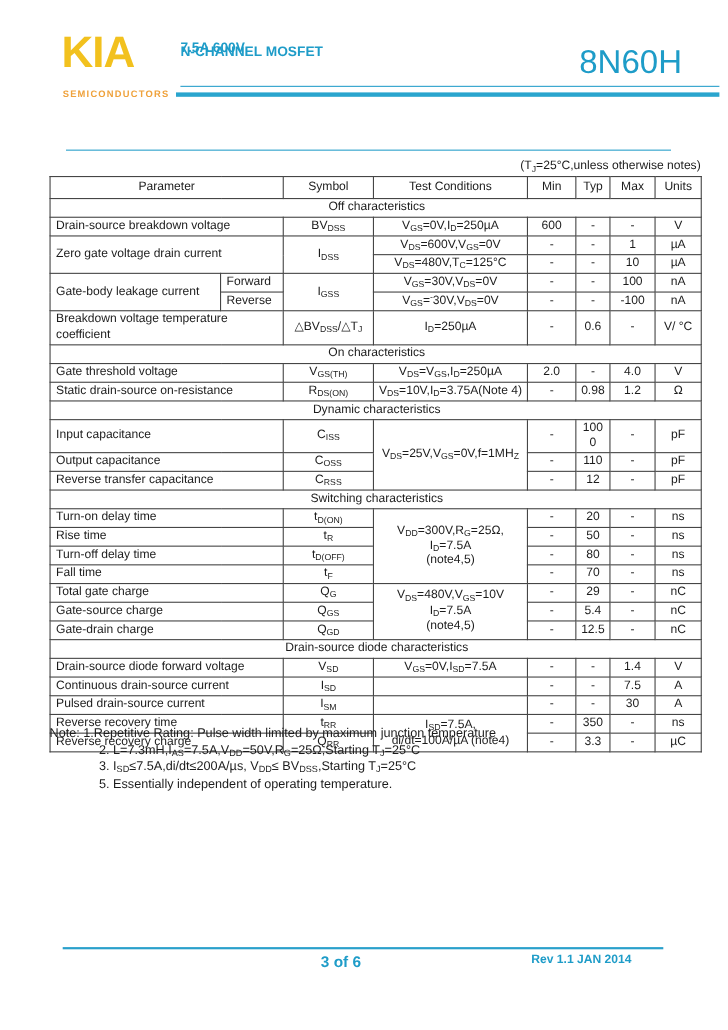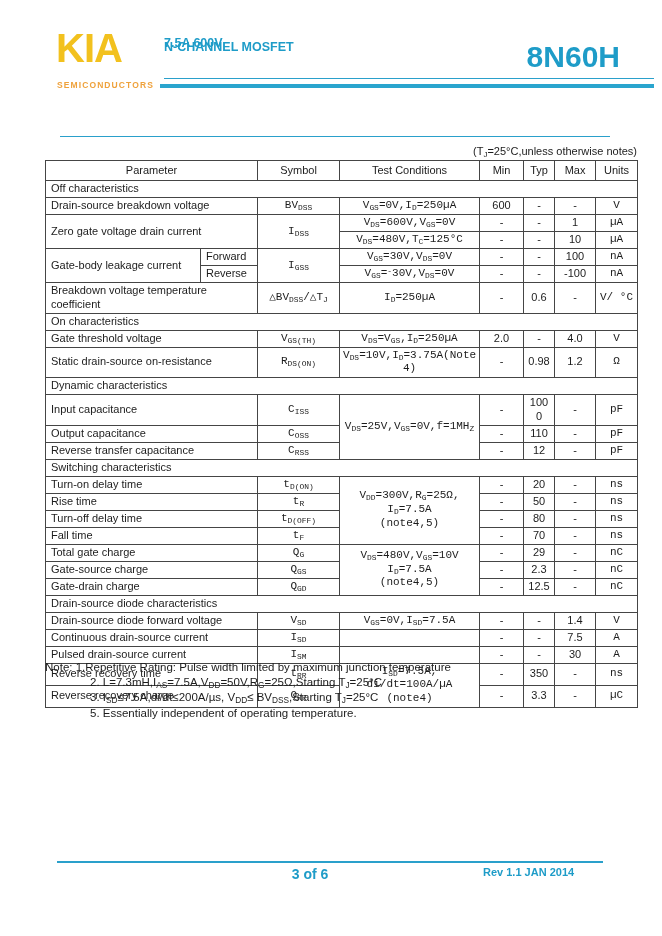--- a/index.html
+++ b/index.html
@@ -7,35 +7,35 @@
     position:relative; width:662px; height:936px; background:#ffffff;
     font-family:"Liberation Sans", sans-serif; color:#1c1c1c; overflow:hidden;
   }
   
   .brand{position:absolute; left:56px; top:28px; font-size:40px; font-weight:700;
          letter-spacing:-1px; color:#f2c11e; line-height:1;}
   .brand-sub{position:absolute; left:57px; top:80px; font-size:8.5px; font-weight:700;
          letter-spacing:1.1px; color:#efa23c;}
   .rating{position:absolute; left:164px; top:36px; font-size:12.5px; font-weight:700; color:#1e9cc8;}
   .devtype{position:absolute; left:164px; top:40px; font-size:12.5px; font-weight:700; color:#1e9cc8;}
-  .part{position:absolute; right:42px; top:40px; font-size:30px; font-weight:700; color:#1e9cc8;}
+  .part{position:absolute; right:42px; top:40px; font-size:30px; font-weight:400; color:#1e9cc8;}
   .hline-thin{position:absolute; left:164px; top:78px; width:490px; height:1px; background:#2aa0cb;}
   .hline-thick{position:absolute; left:160px; top:84px; width:494px; height:4px; background:#2aa5ce;}
   
   .sec-title{position:absolute; left:62px; top:115px; font-size:15px; color:#1e9cc8;}
   .sec-underline{position:absolute; left:60px; top:136px; width:550px; height:1px; background:#2aa0cb;}
   .meta-note{position:absolute; left:337px; top:145px; width:300px; text-align:right; font-size:11px; color:#1c1c1c;}
   
   .tbl-wrap{position:absolute; left:45px; top:160px; width:592px;}
   table{border-collapse:collapse; table-layout:fixed; width:592px; font-size:11px; line-height:1.25;}
   td{border:1px solid #454545; padding:1px 3px; height:14px; vertical-align:middle; overflow:hidden;}
   td.l{text-align:left; padding-left:5px;}
-  td.c{text-align:center;font-family:Liberation Mono, monospace;}
+  td.c{text-align:center;}
   td.num{text-align:center; word-break:break-all;}
-  td.section{text-align:left; padding-left:5px;}
+  td.section{text-align:center; padding-left:5px;}
   td.hdr{text-align:center; height:17px;}
   sub{font-size:72%; line-height:0; vertical-align:-2px;}
   sup{font-size:72%; line-height:0; vertical-align:3px;}
   
   .notes{position:absolute; left:45px; top:660px; width:592px; font-size:11.5px; line-height:1.32; color:#1c1c1c;}
   .note-first{}
   .note-indent{padding-left:45px;}
   
   .fline{position:absolute; left:57px; top:861px; width:546px; height:2px; background:#2aa0cb;}
   .fpage{position:absolute; left:250px; top:866px; width:120px; text-align:center;
@@ -239,21 +239,21 @@
           <td class="c" rowspan="3">V<sub>DS</sub>=480V,V<sub>GS</sub>=10V<br>I<sub>D</sub>=7.5A<br>(note4,5)</td>
           <td class="num">-</td>
           <td class="num">29</td>
           <td class="num">-</td>
           <td class="c">nC</td>
         </tr>
         <tr>
           <td class="l" colspan="2">Gate-source charge</td>
           <td class="c">Q<sub>GS</sub></td>
           <td class="num">-</td>
-          <td class="num">2.3</td>
+          <td class="num">5.4</td>
           <td class="num">-</td>
           <td class="c">nC</td>
         </tr>
         <tr>
           <td class="l" colspan="2">Gate-drain charge</td>
           <td class="c">Q<sub>GD</sub></td>
           <td class="num">-</td>
           <td class="num">12.5</td>
           <td class="num">-</td>
           <td class="c">nC</td>

